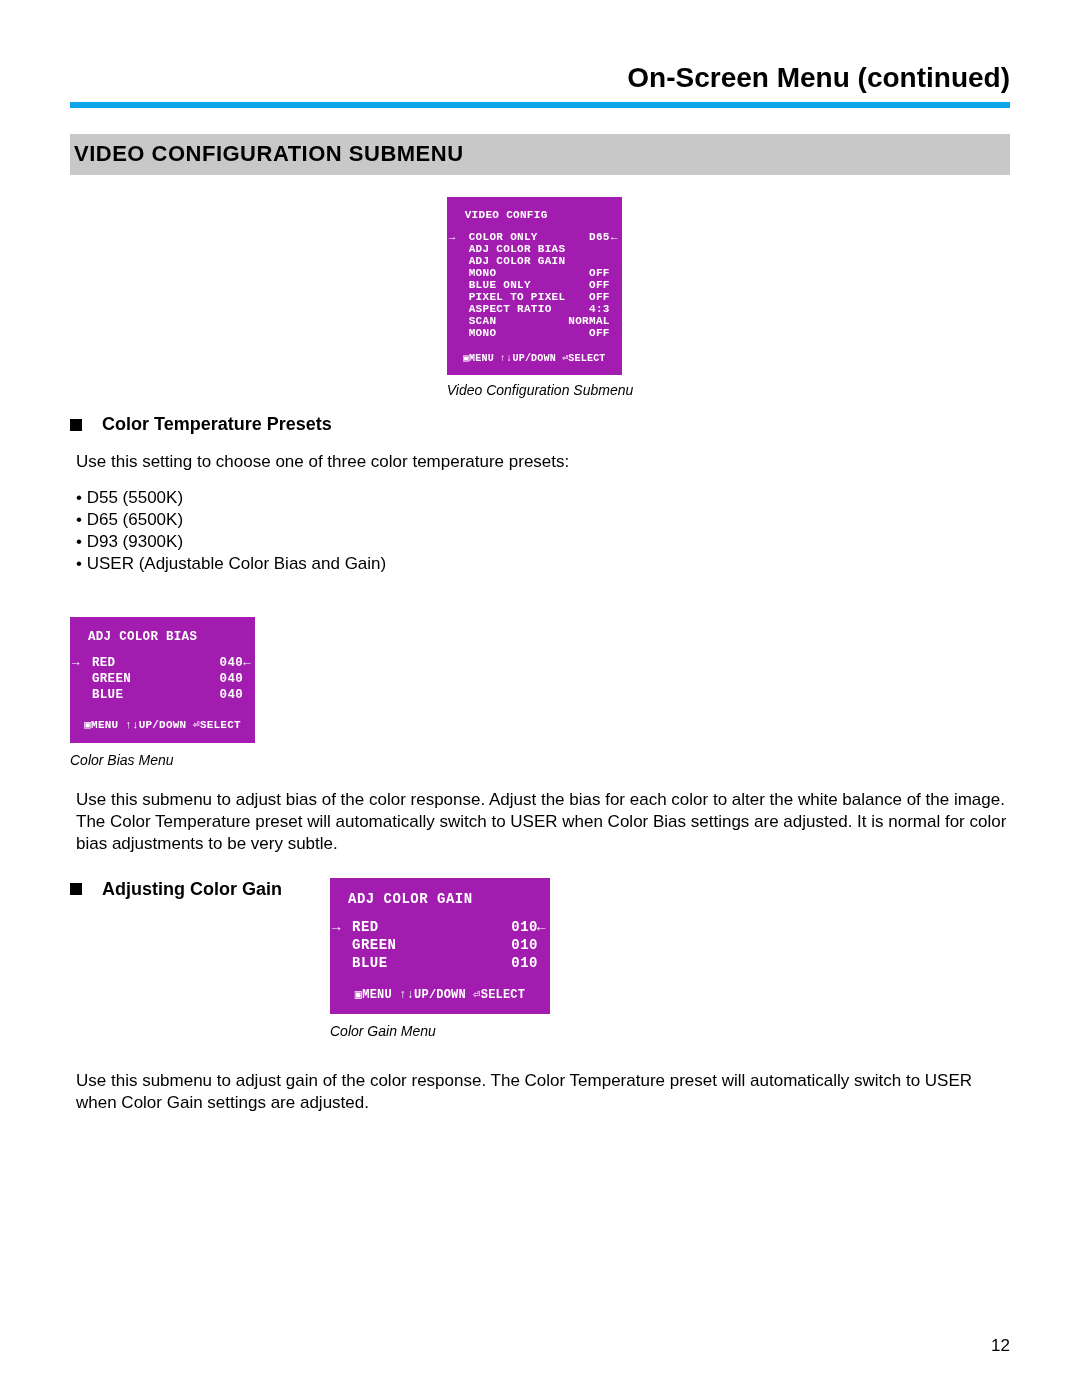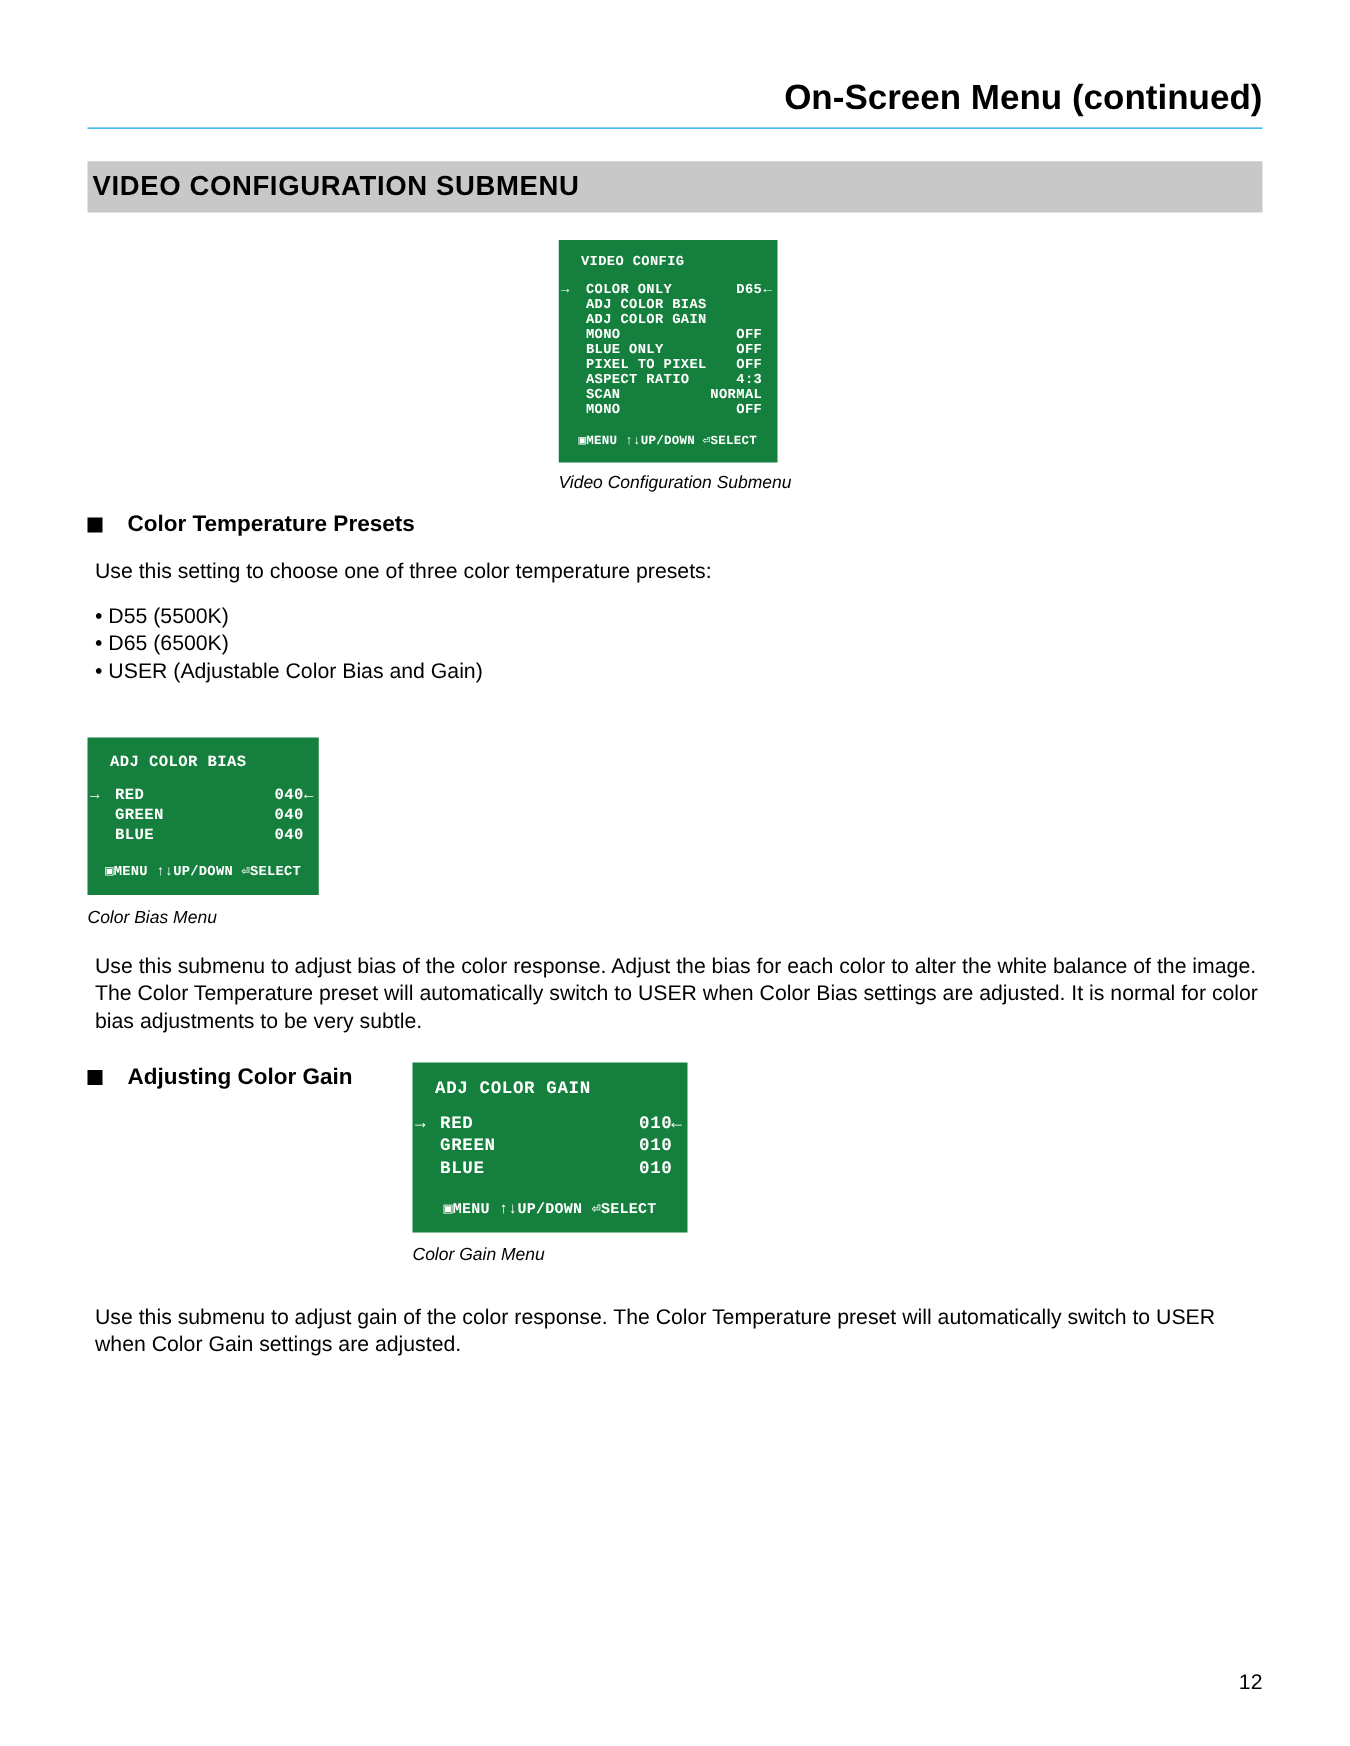--- a/index.html
+++ b/index.html
@@ -10,34 +10,34 @@
     width: 1080px;
     height: 1397px;
     padding: 60px 70px 40px 70px;
     font-size: 17px;
     line-height: 1.3;
   }
   .page-header {
     text-align: right;
     font-size: 28px;
     font-weight: bold;
-    border-bottom: 1px solid #0ea5e9;
+    border-bottom: 6px solid #0ea5e9;
     padding-bottom: 6px;
     margin-bottom: 26px;
   }
   .section-banner {
     background: #c8c8c8;
     font-size: 22px;
     font-weight: bold;
     padding: 6px 10px 6px 4px;
     letter-spacing: 0.5px;
   }
   .osd-center { display: flex; justify-content: center; }
   .osd {
-    background: #15803d;
+    background: #a21caf;
     color: #fff;
     display: inline-block;
     text-align: left;
     padding: 4px 12px 4px 12px;
     font-family: "Courier New", monospace;
     font-weight: bold;
     position: relative;
   }
   .osd.large { width: 175px; font-size: 11px; line-height: 12px; letter-spacing: 0.3px; }
   .osd.medium { width: 185px; font-size: 12.5px; line-height: 16px; letter-spacing: 0.3px; }
@@ -149,20 +149,21 @@
 </div>
 
 <div class="sub-h">
   <span class="sq"></span>
   <span>Color Temperature Presets</span>
 </div>
 <p class="body-p">Use this setting to choose one of three color temperature presets:</p>
 <ul class="bullets">
   <li>D55 (5500K)</li>
   <li>D65 (6500K)</li>
+  <li>D93 (9300K)</li>
   <li>USER (Adjustable Color Bias and Gain)</li>
 </ul>
 
 <div class="spacer"></div>
 
 <div class="row-sec2">
   <div>
     <div class="osd medium">
       <div class="osd-title">ADJ COLOR BIAS</div>
       <div class="osd-row sel">

